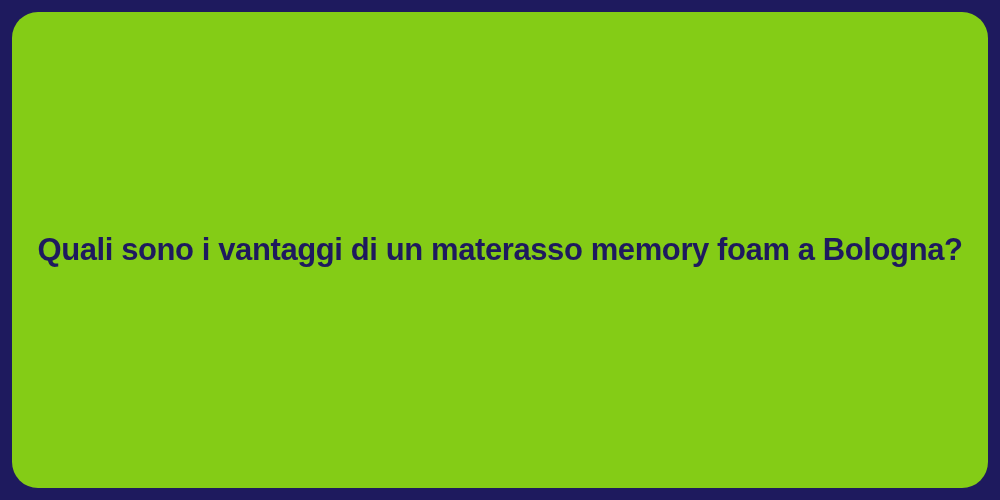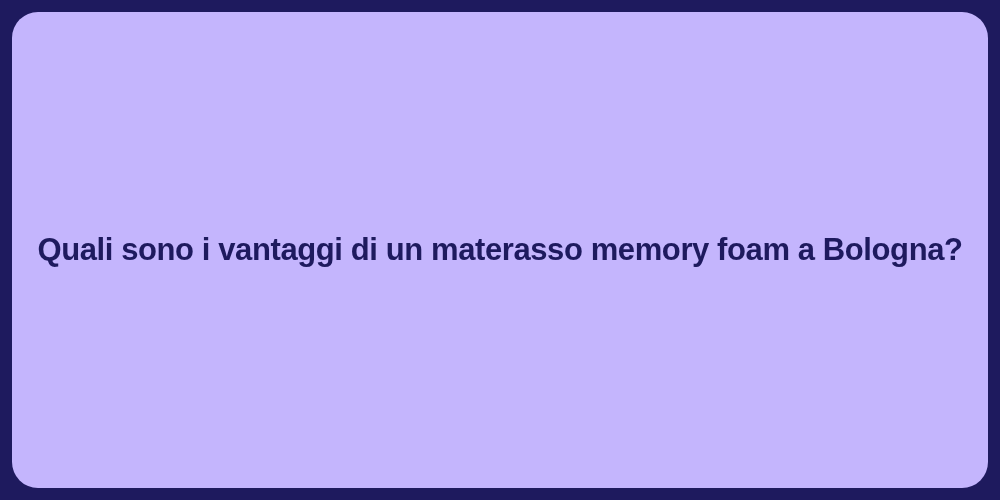--- a/index.html
+++ b/index.html
@@ -57,18 +57,18 @@
 
     white-space: nowrap;
     -webkit-font-smoothing: antialiased;
   }
 </style>
 </head>
 <body>
 
 <div class="card-frame" style="background: rgb(30, 26, 94);">
 
-  <div class="card-panel" style="background: #c4b5fd;">
+  <div class="card-panel" style="background: #84cc16;">
 
     <h1 class="headline" style="color: rgb(30, 26, 94); font-size: 31px;">Quali sono i vantaggi di un materasso memory foam a Bologna?</h1>
 
   </div>
 </div>
 
 </body></html>

